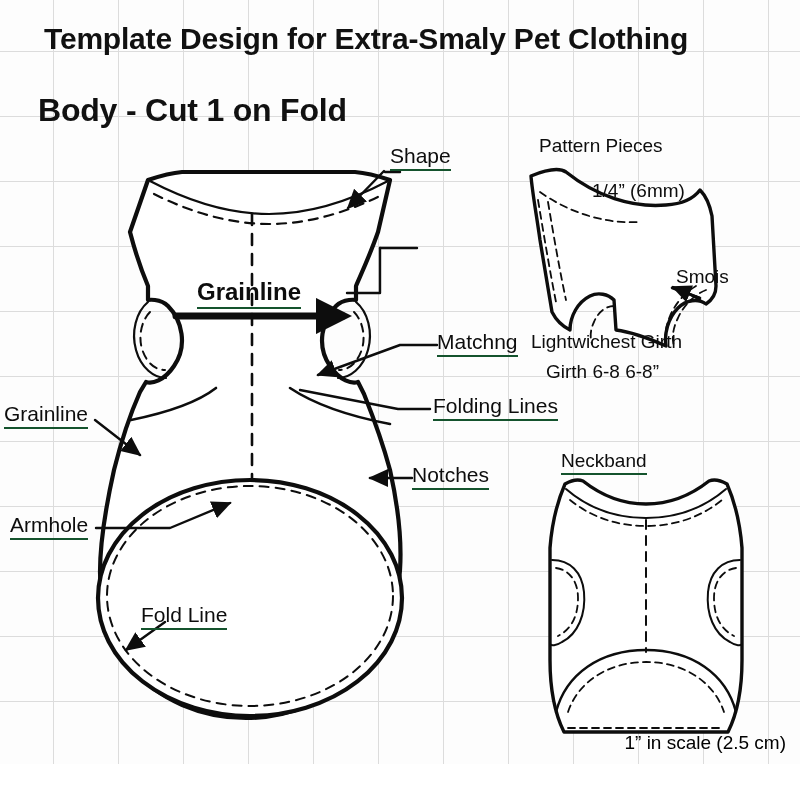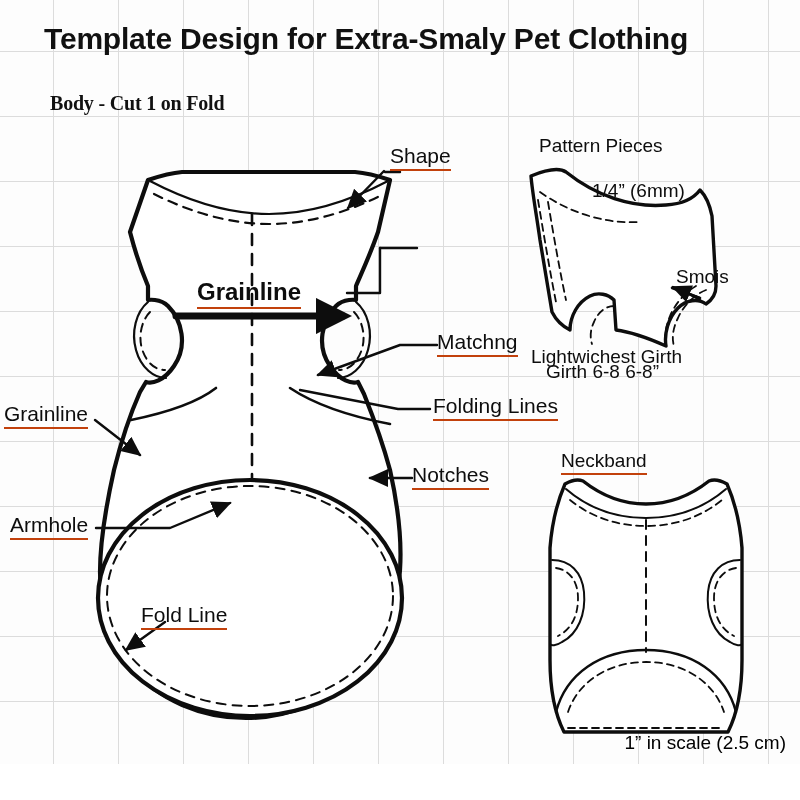--- a/index.html
+++ b/index.html
@@ -35,34 +35,33 @@
     color: #111111;
     white-space: nowrap;
     letter-spacing: -0.2px;
   }
   #title-main {
     left: 44px;
     top: 22px;
     font-size: 30px;
   }
   #title-sub {
-    left: 50px;
+    left: 38px;
     top: 92px;
-    font-size: 20px;
-    font-family: Liberation Serif, serif;
+    font-size: 32px;
   }
   .lbl {
     position: absolute;
     font-size: 21px;
     color: #0d0d0d;
     white-space: nowrap;
     line-height: 1.15;
   }
   .lbl.u {
-    border-bottom: 2px solid #c2410c;
+    border-bottom: 2px solid #14532d;
     padding-bottom: 1px;
   }
   .lbl.bold {
     font-weight: bold;
     font-size: 24px;
   }
   .lbl.big {
     font-size: 19px;
   }
   .scale-note {
@@ -256,20 +255,20 @@
   <div class="lbl u" style="left:10px; top:513px;">Armhole</div>
 
   <div class="lbl u" style="left:141px; top:596px;margin-top:7px;">Fold Line</div>
 
   <div class="lbl big" style="left:539px; top:135px;">Pattern Pieces</div>
 
   <div class="lbl big" style="left:592px; top:180px;">1/4” (6mm)</div>
 
   <div class="lbl big" style="left:676px; top:266px;text-align:right;">Smois</div>
 
-  <div class="lbl big" style="left:531px; top:331px;margin-top:15px;">Lightwichest Girth</div>
+  <div class="lbl big" style="left:531px; top:331px;">Lightwichest Girth</div>
 
   <div class="lbl big" style="left:546px; top:361px;">Girth 6-8 6-8”</div>
 
   <div class="lbl u big" style="left:561px; top:416px;margin-top:34px;">Neckband</div>
 
   <div class="scale-note">1” in scale (2.5 cm)</div>
 </div>
 
 </body></html>

